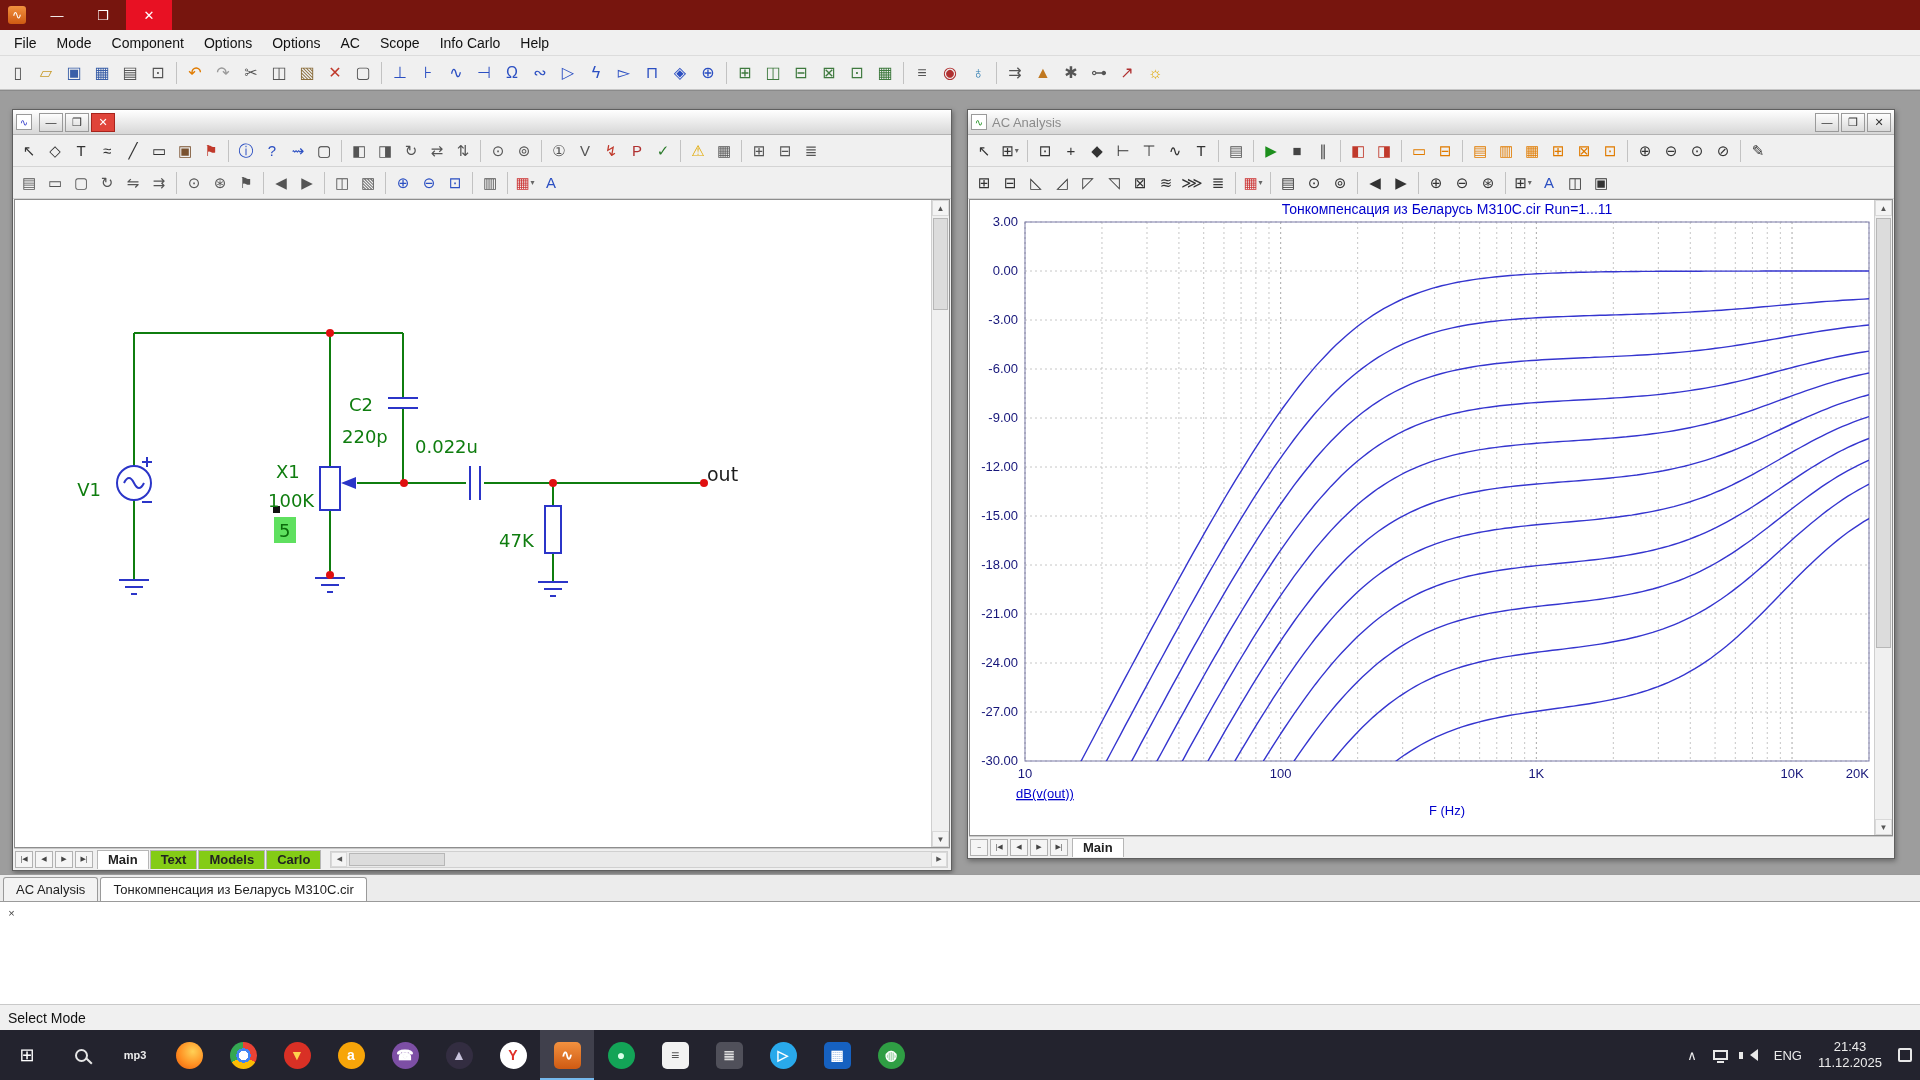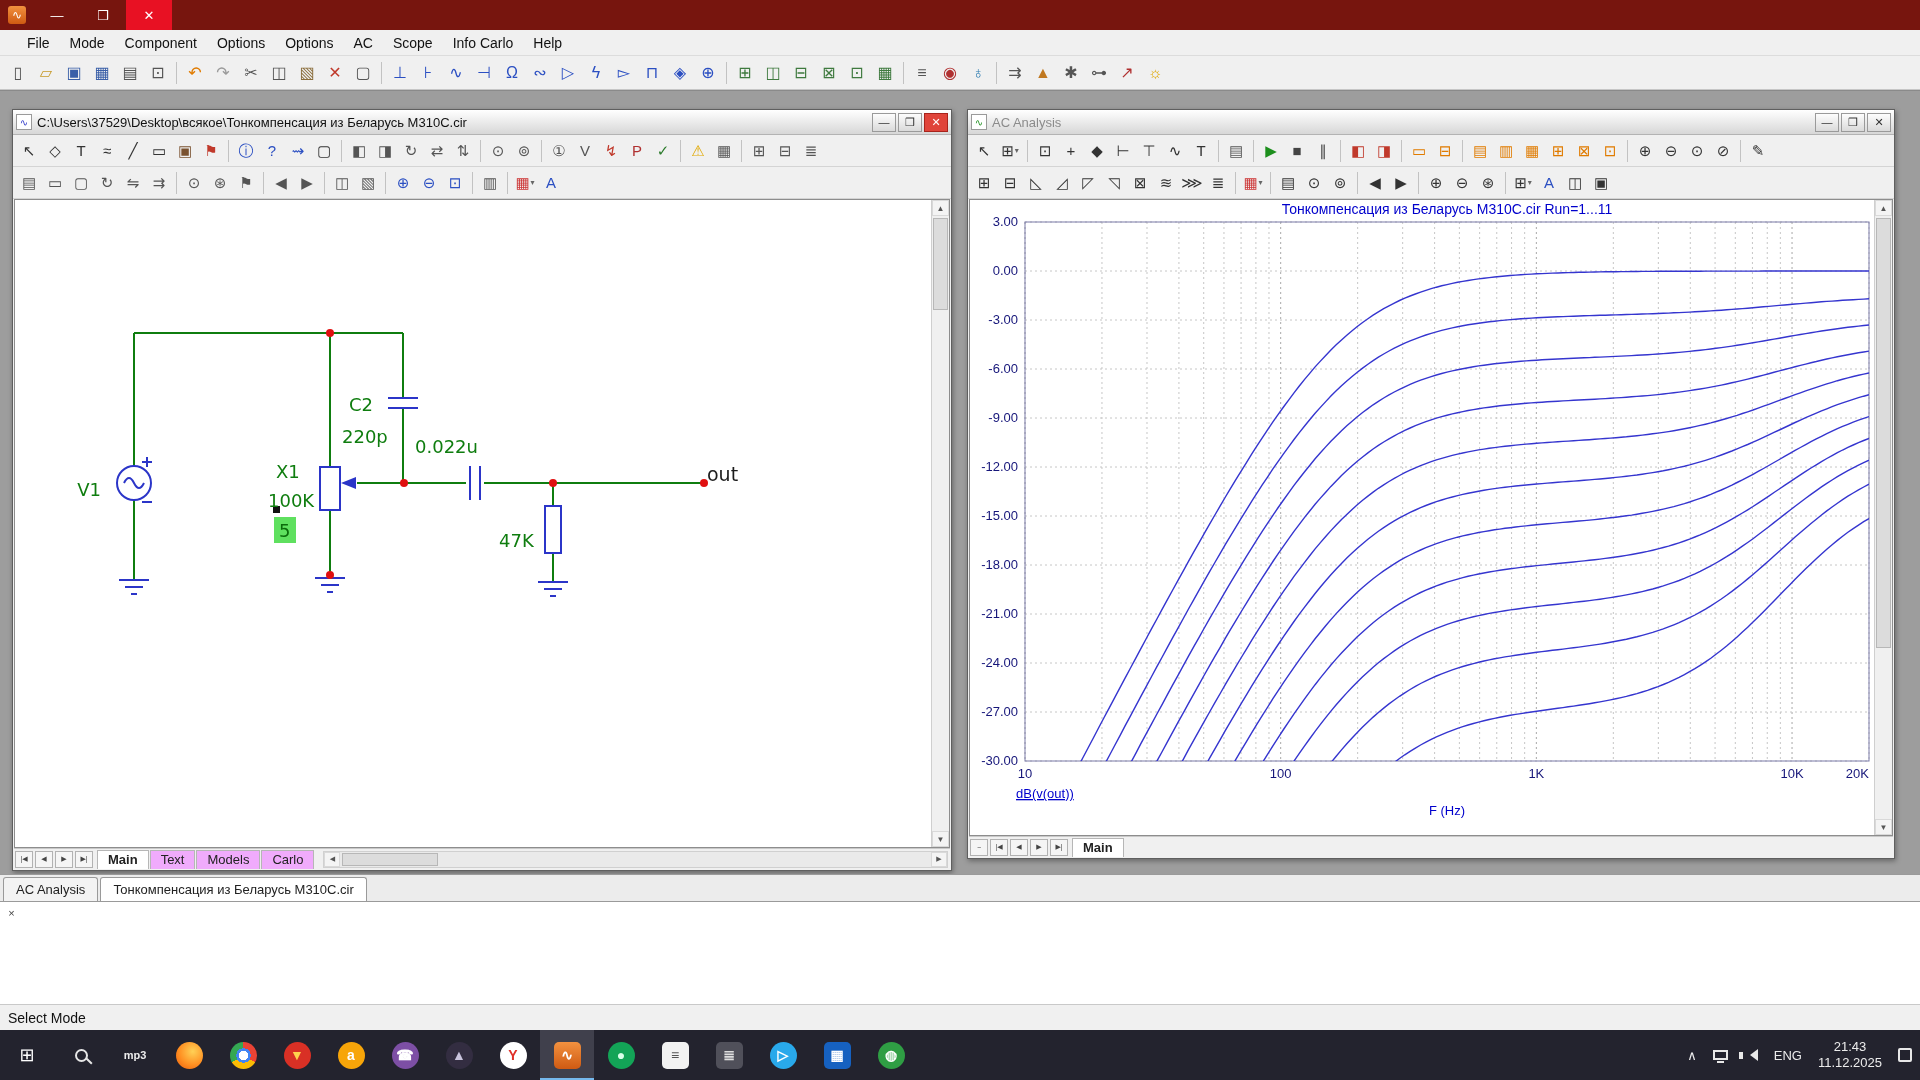--- a/index.html
+++ b/index.html
@@ -14,21 +14,21 @@
     background:#77150e; color:#fff; display:flex; align-items:center; }
   .app-icon { width:18px; height:18px; margin:0 8px 0 8px; border-radius:3px;
     background:linear-gradient(#f2913f,#cf5a12); color:#fff; font-size:12px;
     display:flex; align-items:center; justify-content:center; }
   .titlebar-title { font-size:14px; flex:1; white-space:nowrap; overflow:hidden; }
   .wbtn { width:46px; height:30px; display:flex; align-items:center; justify-content:center;
     font-size:13px; color:#fff; }
   .wbtn.close { background:#e81123; }
   
   .menubar { position:absolute; top:30px; left:0; right:0; height:26px;
-    background:#f0f0f0; display:flex; align-items:center; padding-left:17px;
+    background:#f0f0f0; display:flex; align-items:center; padding-left:4px;
     border-bottom:1px solid #dcdcdc; }
   .menu-item { padding:0 10px; font-size:14px; color:#111; }
   
   .toolbar-main { position:absolute; top:56px; left:0; right:0; height:34px;
     background:#f0f0f0; border-bottom:1px solid #c6c6c6; display:flex;
     align-items:center; padding-left:4px; }
   .tb-btn { min-width:26px; height:26px; display:inline-flex; align-items:center;
     justify-content:center; font-size:16px; margin:0 1px; border:1px solid transparent;
     border-radius:2px; background:transparent; line-height:1; }
   .tb-btn .dd { font-size:8px; margin-left:1px; color:#666; }
@@ -66,22 +66,22 @@
   .vtrack { flex:1; position:relative; }
   .vthumb { position:absolute; left:1px; right:1px; background:#dcdcdc;
     border:1px solid #b7b7b7; }
   .child-bottom { position:absolute; left:1px; right:1px; bottom:1px; height:21px;
     background:#f0f0f0; border-top:1px solid #c9c9c9; display:flex; align-items:center; }
   .nav-btn { width:18px; height:17px; margin:0 1px; border:1px solid #b2b2b2;
     background:#f5f5f5; font-size:7px; color:#444; display:flex; align-items:center;
     justify-content:center; }
   .sheet-tabs { display:flex; align-items:center; height:100%; margin-left:3px; }
   .sheet-tab { padding:0 10px; height:19px; line-height:18px; font-size:13px;
-    color:#222; background:#f0abfc; border:1px solid #b6b6b6; border-bottom:none;
-    margin-right:1px; }
+    color:#222; background:#84cc16; border:1px solid #b6b6b6; border-bottom:none;
+    margin-right:1px;font-weight:bold; }
   .sheet-tab.active { background:#ffffff; font-weight:bold; }
   .hscroll { flex:1; height:17px; margin:0 2px 0 8px; background:#eaeaea;
     border:1px solid #d0d0d0; display:flex; align-items:center; position:relative; }
   .hthumb { position:absolute; top:1px; bottom:1px; background:#dcdcdc;
     border:1px solid #b7b7b7; }
   .harrow { width:16px; height:15px; font-size:7px; color:#555; display:flex;
     align-items:center; justify-content:center; background:#f4f4f4;
     border:1px solid #d9d9d9; }
   .harrow.left { position:absolute; left:0; }
   .harrow.right { position:absolute; right:0; }
@@ -202,21 +202,20 @@
     <span class="tb-btn" style="color: rgb(85, 85, 85);">⊶</span>
     <span class="tb-btn" style="color: rgb(176, 48, 48);">↗</span>
     <span class="tb-btn" style="color: rgb(224, 168, 0);">☼</span>
   </div>
 
 <div class="mdi">
 
   <div class="child" id="schematic-window">
     <div class="child-titlebar">
       <span class="child-icon sch">∿</span>
-      <span class="child-title">C:\Users\37529\Desktop\всякое\Тонкомпенсация из Беларусь M310C.cir</span>
       <span class="cbtn">—</span>
       <span class="cbtn">❒</span>
       <span class="cbtn close-red">✕</span>
     </div>
     <div class="child-toolbar">
         <span class="tb-btn" style="color: rgb(51, 51, 51);">↖</span>
         <span class="tb-btn" style="color: rgb(51, 51, 51);">◇</span>
         <span class="tb-btn" style="color: rgb(51, 51, 51);">T</span>
         <span class="tb-btn" style="color: rgb(51, 51, 51);">≈</span>
         <span class="tb-btn" style="color: rgb(51, 51, 51);">╱</span>

